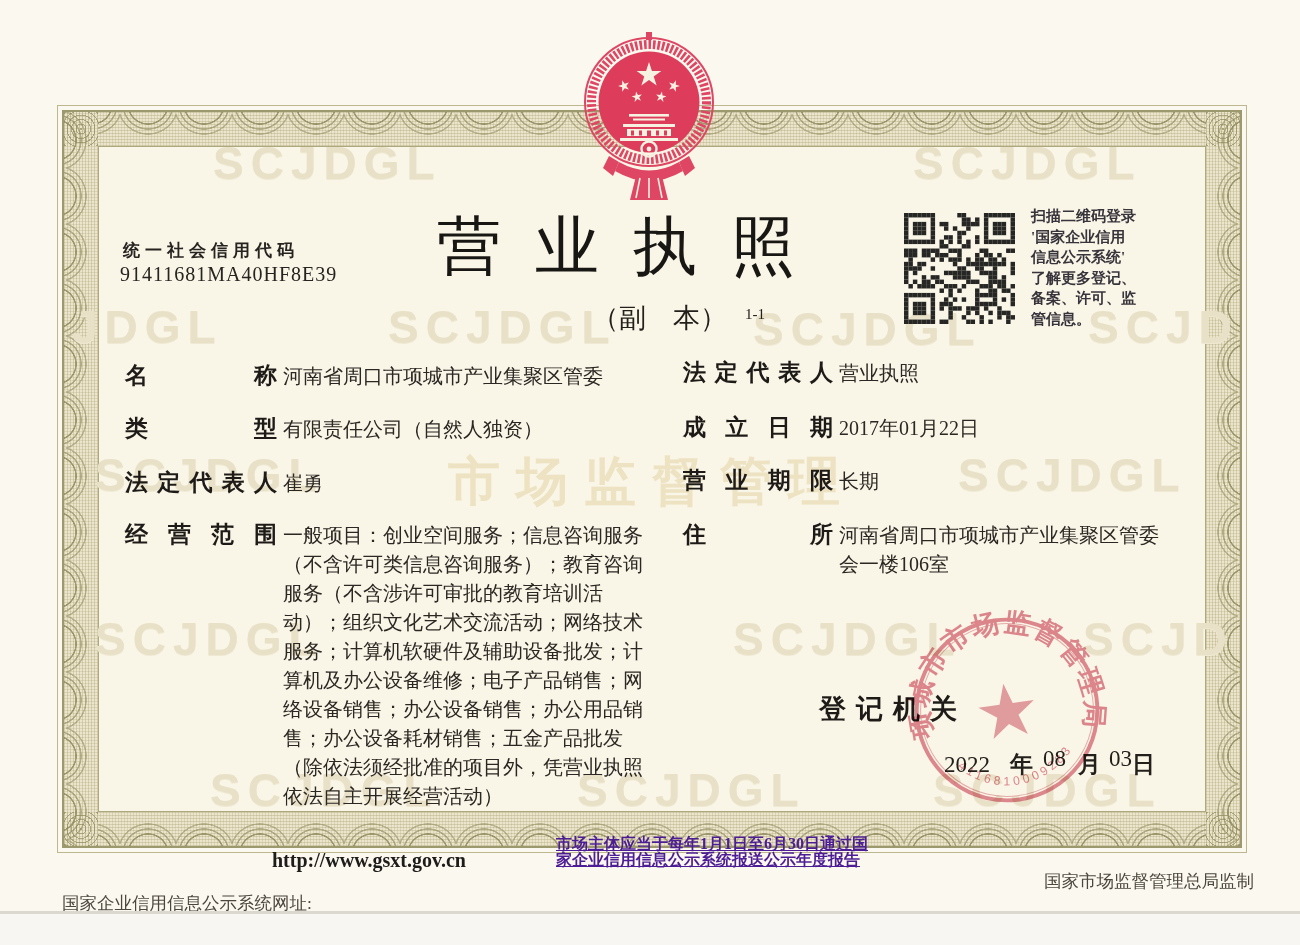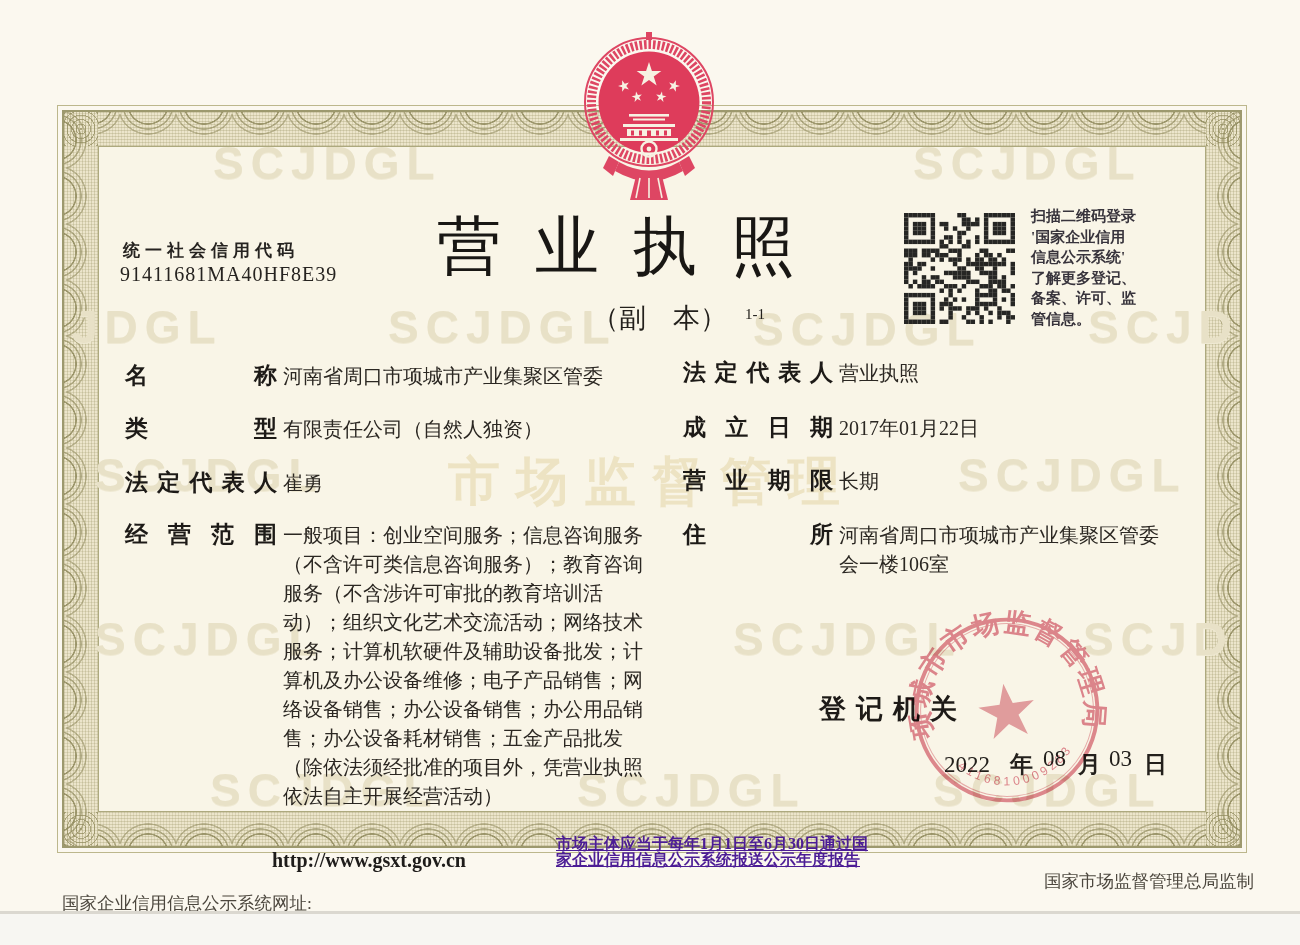--- a/index.html
+++ b/index.html
@@ -78,21 +78,21 @@
     font-weight:700;font-size:27px;letter-spacing:10px;color:#1d1a17;white-space:nowrap;}
   .seal{position:absolute;left:899px;top:602px;width:216px;height:216px;z-index:4;
     transform:rotate(-8deg);mix-blend-mode:multiply;}
   .date-line{position:absolute;left:944px;top:749px;font-size:23px;color:#23201c;white-space:nowrap;z-index:5;}
   .date-line .num{font-family:"Liberation Serif", serif;}
   .date-line .u{font-family:"Liberation Sans", sans-serif;font-weight:700;}
   .d-year{margin-right:20px;}
   .d-yu{margin-right:10px;}
   .d-month{position:relative;top:-6px;margin-right:12px;}
   .d-mu{margin-right:8px;}
-  .d-day{position:relative;top:-6px;margin-right:12px;}
+  .d-day{position:relative;top:-6px;}
 
   .footer-site-label{position:absolute;left:62px;top:891px;font-size:17.5px;color:#4c473e;}
   .footer-url{position:absolute;left:272px;top:849px;font-size:20px;font-weight:700;color:#1e1c1a;}
   .footer-notice{position:absolute;left:556px;top:836px;font-size:16px;line-height:15.5px;
     font-weight:700;color:#4c1d95;white-space:pre-line;text-decoration:underline;}
   .footer-producer{position:absolute;left:1044px;top:869px;font-size:17.5px;color:#4c473e;}
 
   .scan-edge{position:absolute;left:0;top:911px;width:1300px;height:3px;background:#dbd8d0;z-index:6;}
   .scan-below{position:absolute;left:0;top:914px;width:1300px;height:31px;background:#f7f6f2;z-index:6;}
 </style>

